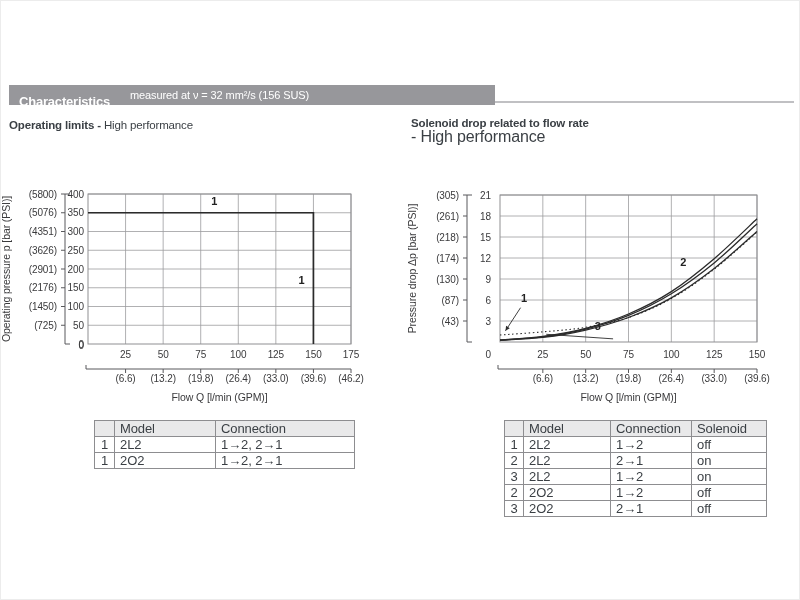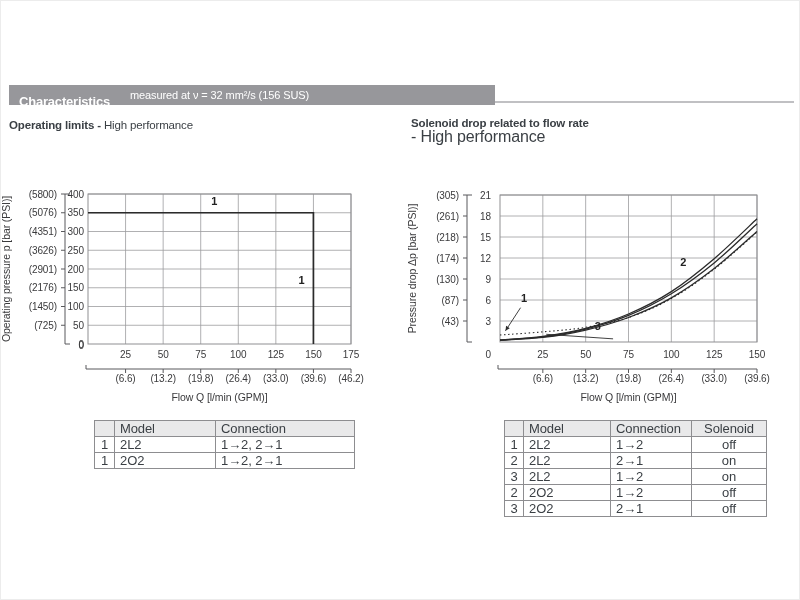--- a/index.html
+++ b/index.html
@@ -33,21 +33,21 @@
   svg .ann{font-weight:bold;font-size:11px;fill:#222;}
   svg .axis-title{font-size:10.5px;}
 
   table.dt{position:absolute;border-collapse:collapse;font-size:13px;color:#3a3f44;letter-spacing:-0.1px;padding-left:48px;}
   table.dt th,table.dt td{border:1px solid #8d8d90;padding:0px 5px;height:15px;font-weight:normal;text-align:left;white-space:nowrap;}
   table.dt th{background:#e9e9ea;}
   table.dt .c0{text-align:center;padding:0 2px;}
   #table-left{left:93px;top:419px;}
   #table-left .c0{width:15px;} #table-left .c1{width:90px;} #table-left .c2{width:128px;}
   #table-right{left:503px;top:419px;}
-  #table-right .c0{width:14px;} #table-right .c1{width:76px;} #table-right .c2{width:70px;} #table-right .c3{width:64px;text-align:center;}
+  #table-right .c0{width:14px;} #table-right .c1{width:76px;} #table-right .c2{width:70px;} #table-right .c3{width:64px;}
 </style>
 </head>
 <body>
 
 <div class="page">
 
   <div class="header-bar">
     <span class="t">Characteristics</span>
     <span class="s">measured at ν = 32 mm²/s (156 SUS)</span>
   </div>

